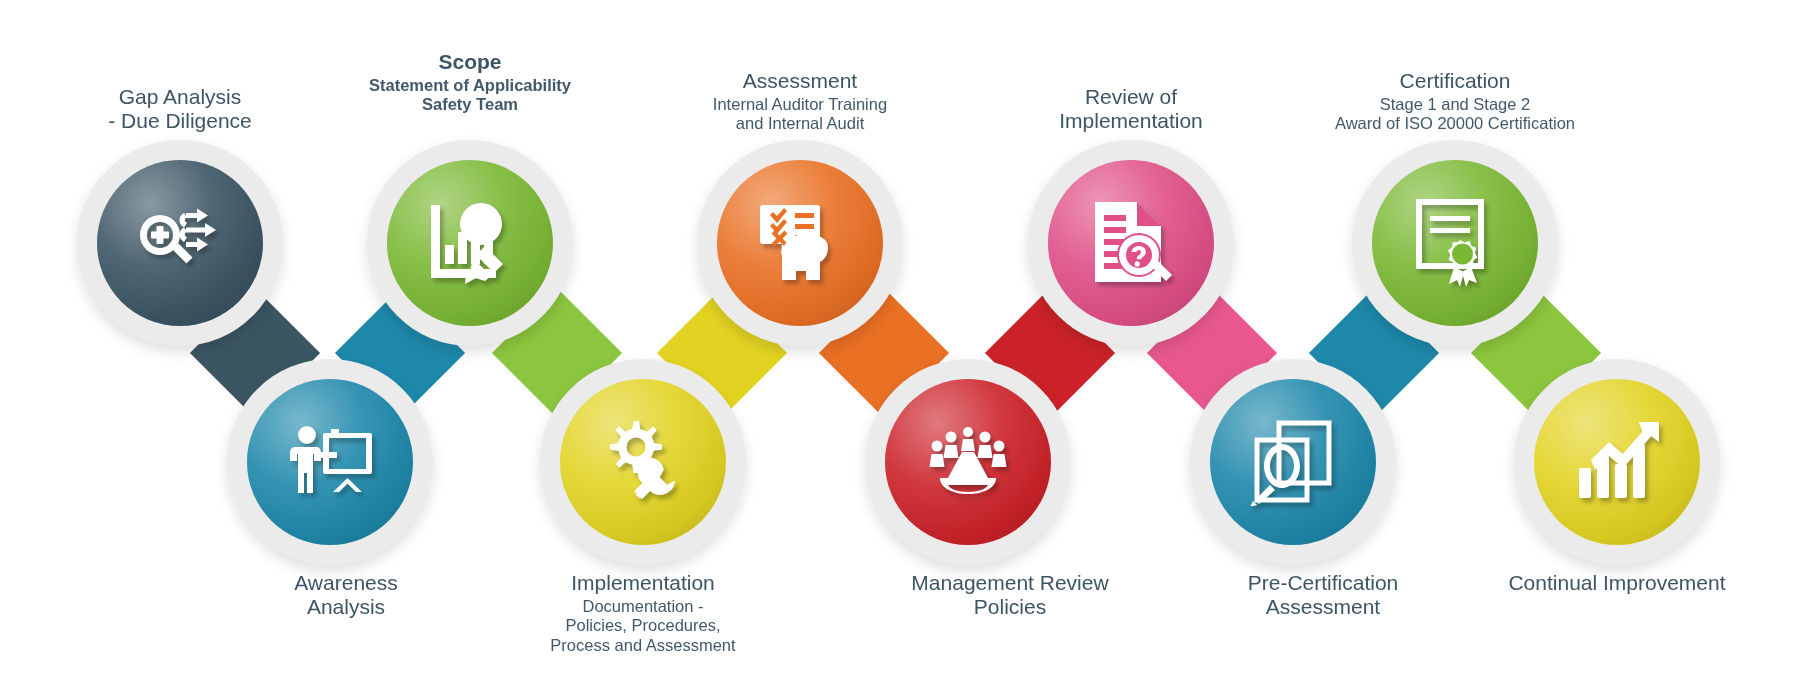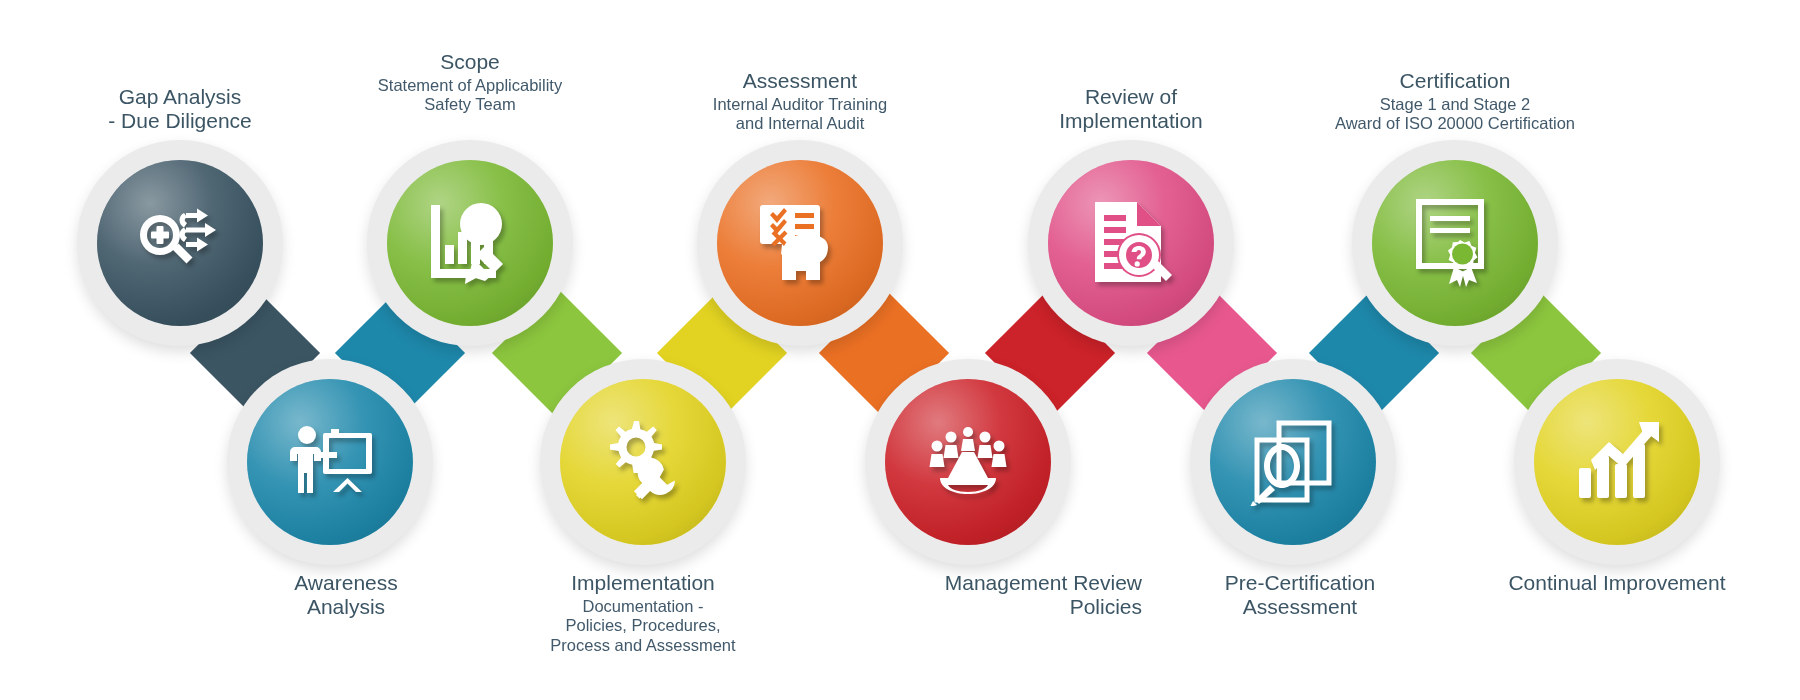--- a/index.html
+++ b/index.html
@@ -148,21 +148,21 @@
         <rect x="58" y="18" width="15" height="4"></rect>
         <path d="M74 44 88 58l-3 10-11-11z" opacity="0"></path>
         <path d="M60 47 78 65l-9 9-18-18z"></path>
         <path d="M48 59 66 77l-6 5-16-5z"></path>
         <path d="M41 75l12 3-13 7z"></path>
       </g>
     </svg>
         </div>
       </div>
     </div>
-    <div class="label" style="width: 420px; left: 260px; top: 50px;">
+    <div class="label" style="width: 420px; left: 260px; top: 50px; font-weight: bold;">
       <div class="title">Scope</div>
       <div class="sub">
         <div>Statement of Applicability</div>
         <div>Safety Team</div>
       </div>
     </div>
     <div class="node" style="left: 540px; top: 359px; width: 206px; height: 206px;">
       <div class="halo" style="width: 206px; height: 206px;"></div>
       <div class="disc" style="left: 20px; top: 20px; width: 166px; height: 166px; background: rgb(226, 211, 34);">
         <div class="gloss"></div>
@@ -230,21 +230,21 @@
         <path d="M9.5 28h11l2 13h-15z"></path>
         <circle cx="77" cy="20" r="5.5"></circle>
         <path d="M71.5 28h11l2 13h-15z"></path>
         <path d="M40 26h12l14 26H26z"></path>
         <path d="M18 52h56c0 10-13 16-28 16S18 62 18 52zm8 7c2 4 9 7 20 7s18-3 20-7z"></path>
       </g>
     </svg>
         </div>
       </div>
     </div>
-    <div class="label" style="width: 420px; left: 722px; top: 571px; text-align: right;">
+    <div class="label" style="width: 420px; left: 800px; top: 571px;">
       <div class="title">Management Review</div>
       <div class="title">Policies</div>
     </div>
     <div class="node" style="left: 1028px; top: 140px; width: 206px; height: 206px;">
       <div class="halo" style="width: 206px; height: 206px;"></div>
       <div class="disc" style="left: 20px; top: 20px; width: 166px; height: 166px; background: rgb(224, 79, 134);">
         <div class="gloss"></div>
         <div class="icon">
           <svg width="84" height="88" viewBox="0 0 84 88">
       <g fill="white">
@@ -280,21 +280,21 @@
       </g>
       <g fill="white">
         <path d="M33 26c-10 0-18 10-18 22s8 22 18 22 18-10 18-22-8-22-18-22zm0 6c6 0 12 7 12 16s-6 16-12 16-12-7-12-16 6-16 12-16z"></path>
         <path d="M21 67l5 5-16 14-4-4z"></path>
         <path d="M4 83l4 4-7 2z"></path>
       </g>
     </svg>
         </div>
       </div>
     </div>
-    <div class="label" style="width: 420px; left: 1090px; top: 571px;">
+    <div class="label" style="width: 420px; left: 1113px; top: 571px;">
       <div class="title">Pre-Certification</div>
       <div class="title">Assessment</div>
     </div>
     <div class="node" style="left: 1352px; top: 140px; width: 206px; height: 206px;">
       <div class="halo" style="width: 206px; height: 206px;"></div>
       <div class="disc" style="left: 20px; top: 20px; width: 166px; height: 166px; background: rgb(122, 184, 51);">
         <div class="gloss"></div>
         <div class="icon">
           <svg width="88" height="90" viewBox="0 0 88 90">
       <g fill="white">

